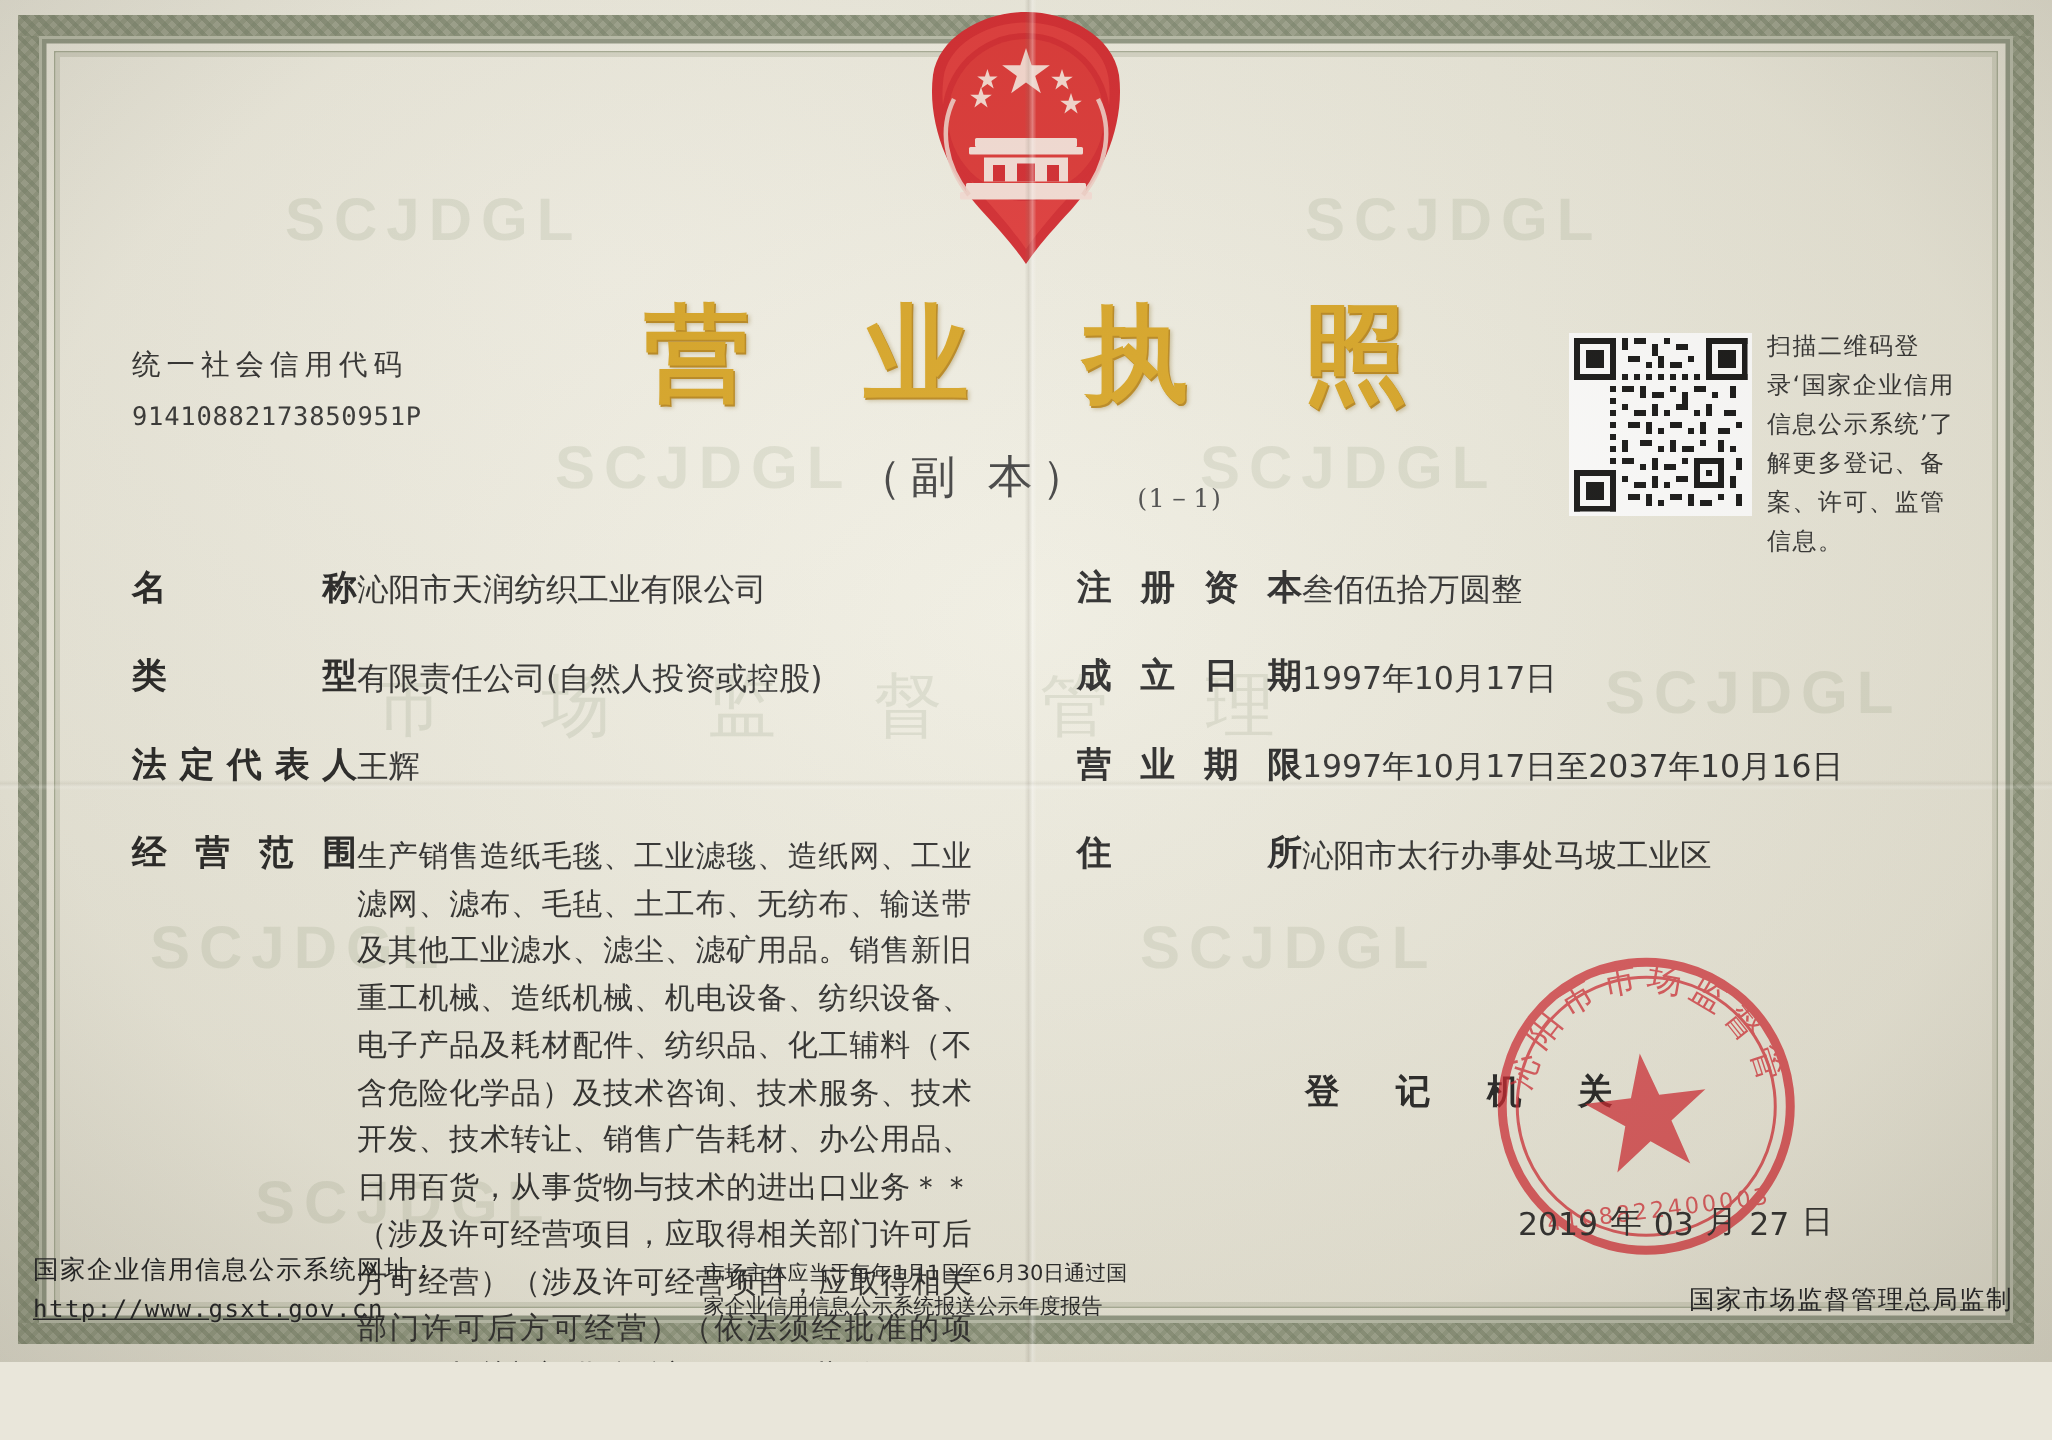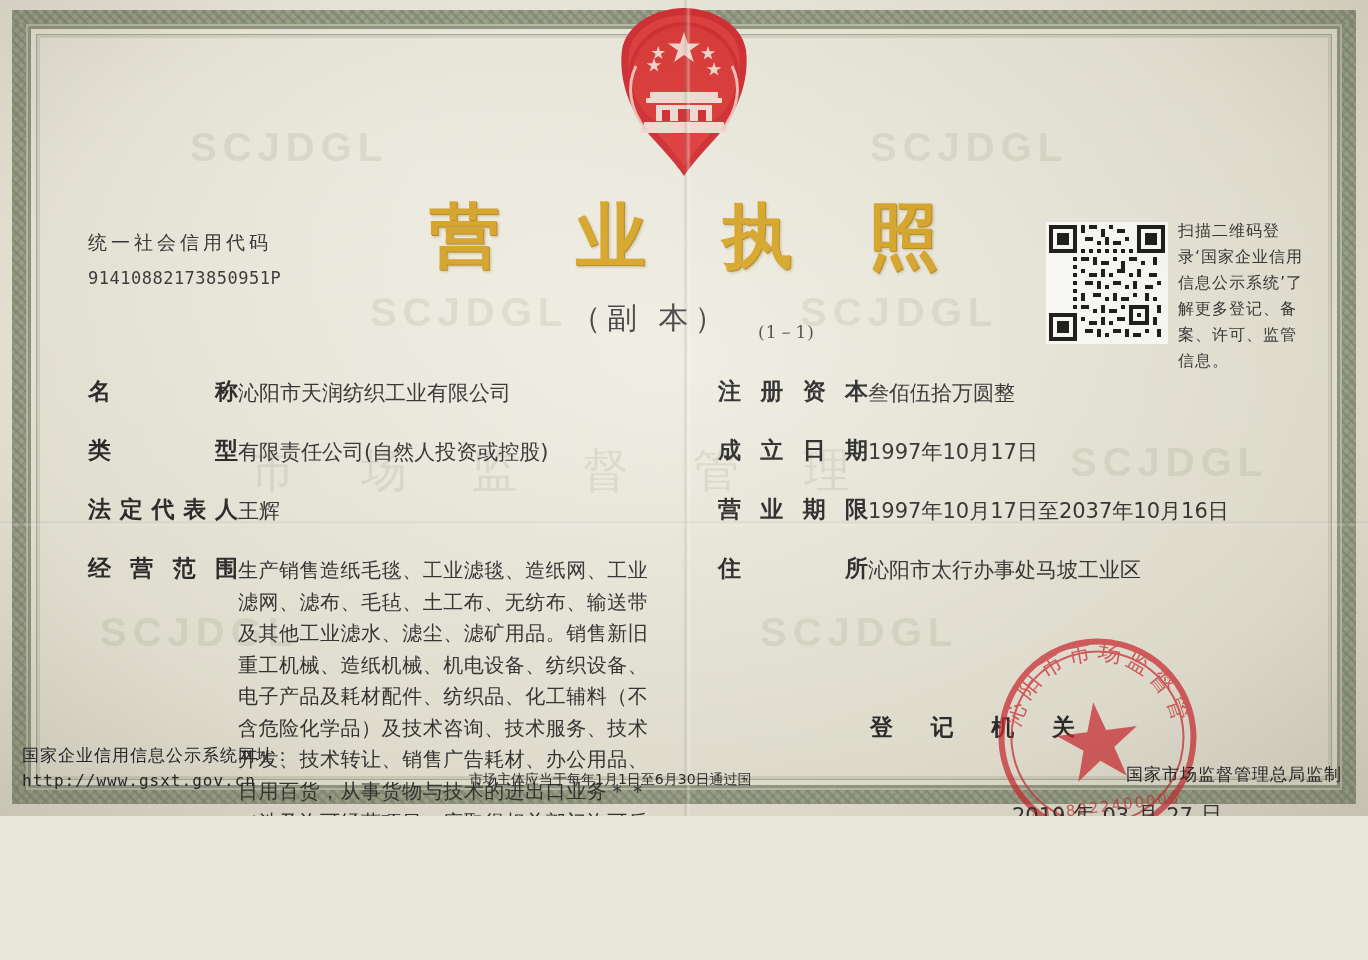--- a/index.html
+++ b/index.html
@@ -4,21 +4,21 @@
 <style>
   html,body{margin:0;padding:0;}
   body{
     width:1368px;height:960px;
     background:#e9e6da;
     font-family:"Liberation Sans", sans-serif;
     overflow:hidden;
   }
   #license{
     position:relative;
-    width:1368px;height:816px;
+    width:1368px;height:908px;
     background:
       radial-gradient(ellipse at 30% 20%, #f3f1e6 0%, #eceadd 45%, #e4e1d2 100%);
     overflow:hidden;
   }
   
   .fold-v{
     position:absolute;top:0;bottom:0;left:683px;width:8px;
     background:linear-gradient(to right, rgba(0,0,0,0.00), rgba(120,115,100,0.18), rgba(255,255,255,0.35), rgba(0,0,0,0.00));
     pointer-events:none;
   }
@@ -155,21 +155,21 @@
     position:absolute;left:990px;top:630px;width:215px;height:215px;
     transform:rotate(-7deg);
     opacity:.72;
   }
   
   .footer-left{
     position:absolute;left:22px;bottom:22px;width:470px;
     font-size:17px;line-height:26px;color:#262626;letter-spacing:1px;
     font-family:"DejaVu Sans", sans-serif;
   }
-  .footer-left .url{font-family:"DejaVu Sans Mono", monospace;font-size:16px;letter-spacing:1px;}
+  .footer-left .url{font-family:"DejaVu Sans Mono", monospace;font-size:16px;letter-spacing:1px;text-decoration:underline;}
   .footer-center{
     position:absolute;left:50%;transform:translateX(-50%);bottom:26px;
     width:430px;text-align:left;
     font-size:14px;line-height:22px;color:#2b2b2b;
     font-family:"DejaVu Sans", sans-serif;
   }
   .footer-right{
     position:absolute;right:26px;bottom:30px;
     font-size:17px;color:#262626;letter-spacing:1px;
     font-family:"DejaVu Sans", sans-serif;
@@ -469,16 +469,17 @@
   <div class="fold-v"></div>
   <div class="fold-h"></div>
   <div class="vignette"></div>
 
   <div class="footer-left">
     <div>国家企业信用信息公示系统网址：</div>
     <div class="url">http://www.gsxt.gov.cn</div>
   </div>
   <div class="footer-center">
     <div>市场主体应当于每年1月1日至6月30日通过国</div>
+    <div>家企业信用信息公示系统报送公示年度报告</div>
   </div>
   <div class="footer-right">国家市场监督管理总局监制</div>
 
 </div>
 
 </body></html>

